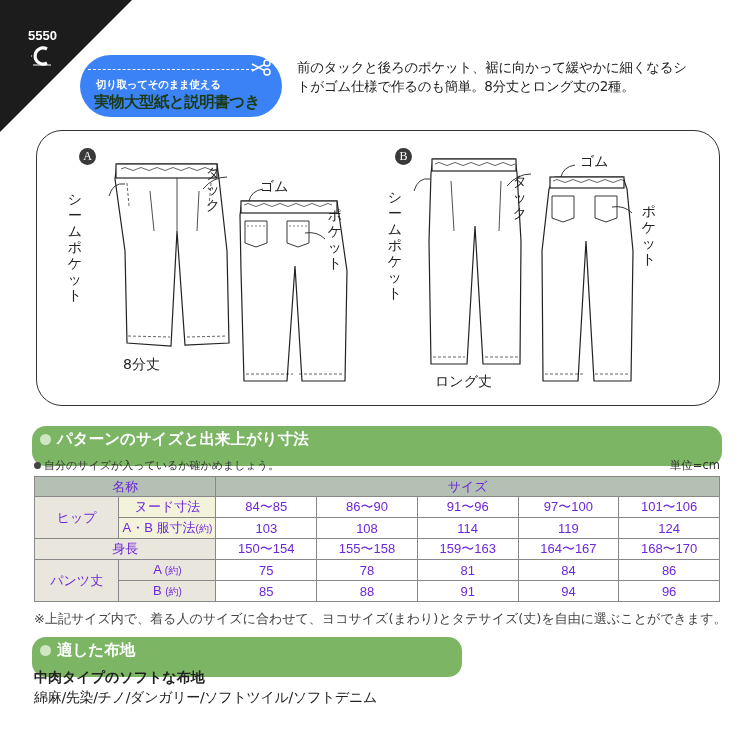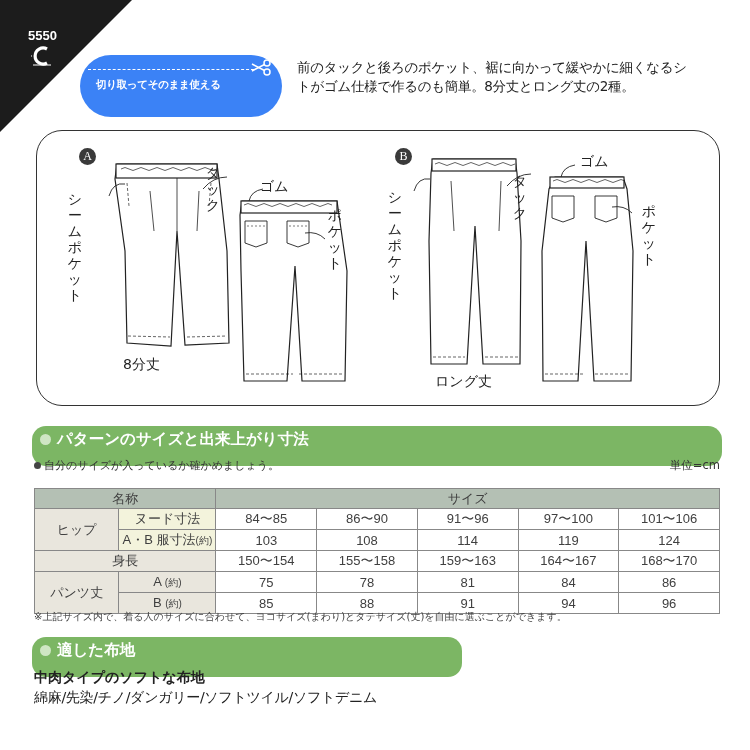--- a/index.html
+++ b/index.html
@@ -60,23 +60,22 @@
     color:#fff; font-weight:bold; font-size:15.5px; line-height:27px;
   }
   .section-bar .dot {
     display:inline-block; width:11px; height:11px; border-radius:50%;
     background:#cfe6c4; margin:0 6px 0 8px; vertical-align:-1px;
   }
   .note { position:absolute; font-size:11px; color:#333; white-space:nowrap; }
   .note .bullet { display:inline-block; width:7px; height:7px; border-radius:50%; background:#444; margin-right:3px; vertical-align:0px; }
   table.size {
     position:absolute; left:34px; top:476px; width:686px;
-    border-collapse:collapse; font-size:13px; color:#404040;
+    border-collapse:collapse; font-size:13px; color:#6d28d9;
     font-family:"Liberation Sans", sans-serif;
-    margin-top:12px;
   }
   table.size td, table.size th {
     border:1px solid #888; height:20px; padding:0; text-align:center; font-weight:normal;
   }
   table.size th.hdr { background:#b4c0b4; height:19px; }
   table.size td.lab1 { background:#e9e6dd; width:88px; }
   table.size td.lab2 { background:#f3f3dc; width:101px; }
   table.size td.labg { background:#e9e6dd; }
   table.size td.val { width:104px;border-radius:9px; }
   .small { font-size:10px; }
@@ -96,20 +95,21 @@
 
 <div class="pill">
   <div class="dash"></div>
   <svg class="scissors" viewBox="0 0 22 18">
     <circle cx="17" cy="4" r="3" fill="none" stroke="#fff" stroke-width="1.5"></circle>
     <circle cx="17" cy="13" r="3" fill="none" stroke="#fff" stroke-width="1.5"></circle>
     <line x1="14.5" y1="5.5" x2="2" y2="12" stroke="#fff" stroke-width="1.5"></line>
     <line x1="14.5" y1="11.5" x2="2" y2="5" stroke="#fff" stroke-width="1.5"></line>
   </svg>
   <div class="sub">切り取ってそのまま使える</div>
+  <div class="main">実物大型紙と説明書つき</div>
 </div>
 
 <div class="desc">
   <div>前のタックと後ろのポケット、裾に向かって緩やかに細くなるシ</div>
   <div>トがゴム仕様で作るのも簡単。8分丈とロング丈の2種。</div>
 </div>
 
 <div class="illus">
   <svg width="684" height="276" viewBox="0 0 684 276" fill="#fff" stroke="#222" stroke-width="1.2">
 
@@ -234,19 +234,19 @@
     <td class="labg"><span>B</span> <span class="small">(約)</span></td>
     <td class="val">85</td>
     <td class="val">88</td>
     <td class="val">91</td>
     <td class="val">94</td>
     <td class="val">96</td>
   </tr>
 </tbody>
   </table>
 
-<div class="note" style="left:34px;top:610px;font-size:10px;color:#444;">※上記サイズ内で、着る人のサイズに合わせて、ヨコサイズ(まわり)とタテサイズ(丈)を自由に選ぶことができます。</div>
+<div class="note" style="left:34px;top:610px;font-size:13px;color:#444;">※上記サイズ内で、着る人のサイズに合わせて、ヨコサイズ(まわり)とタテサイズ(丈)を自由に選ぶことができます。</div>
 
 <div class="section-bar" style="left:32px;top:637px;width:430px;">
   <span class="dot"></span><span>適した布地</span>
 </div>
 <div class="fabric-title">中肉タイプのソフトな布地</div>
 <div class="fabric-list">綿麻/先染/チノ/ダンガリー/ソフトツイル/ソフトデニム</div>
 
 </body></html>

